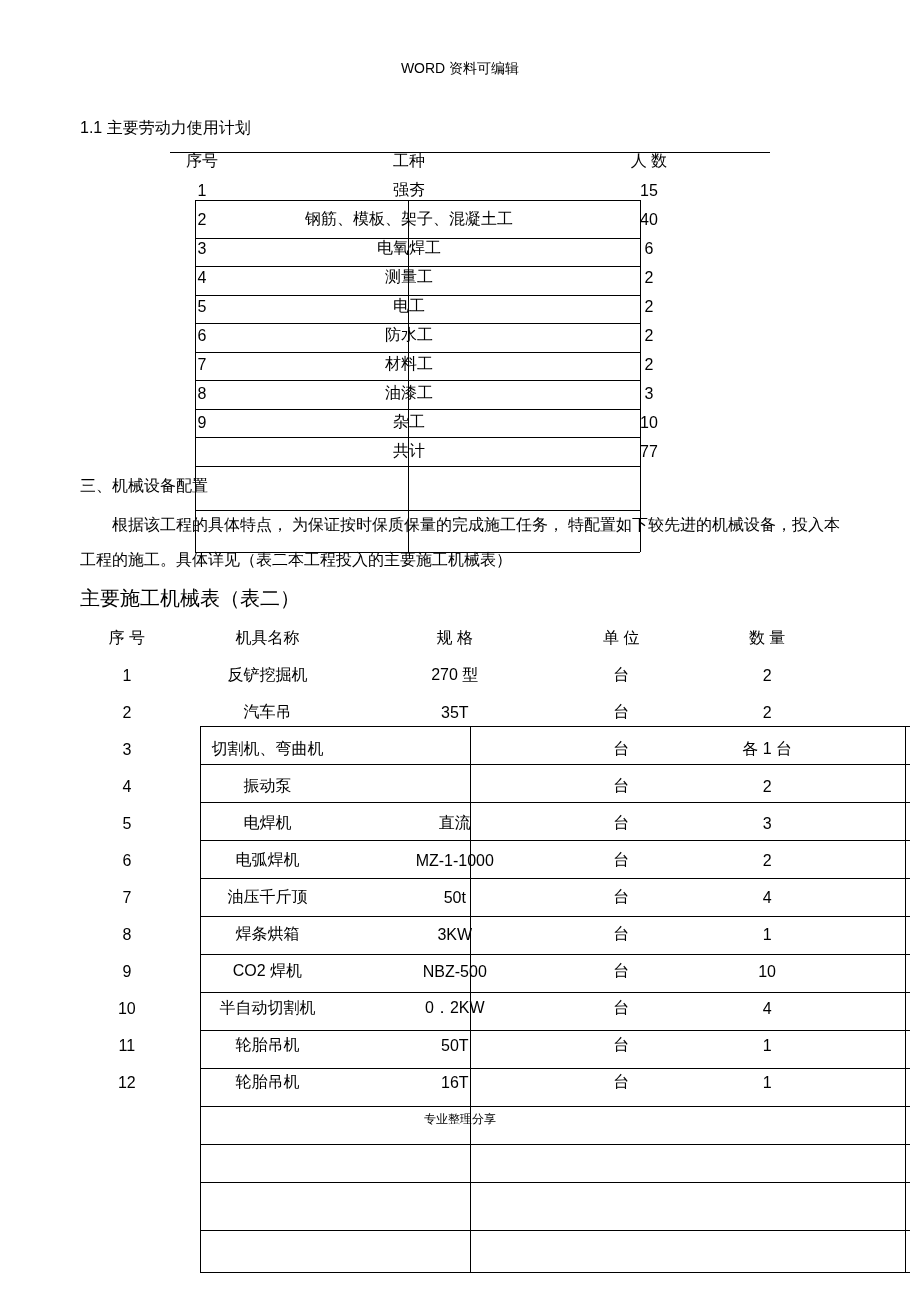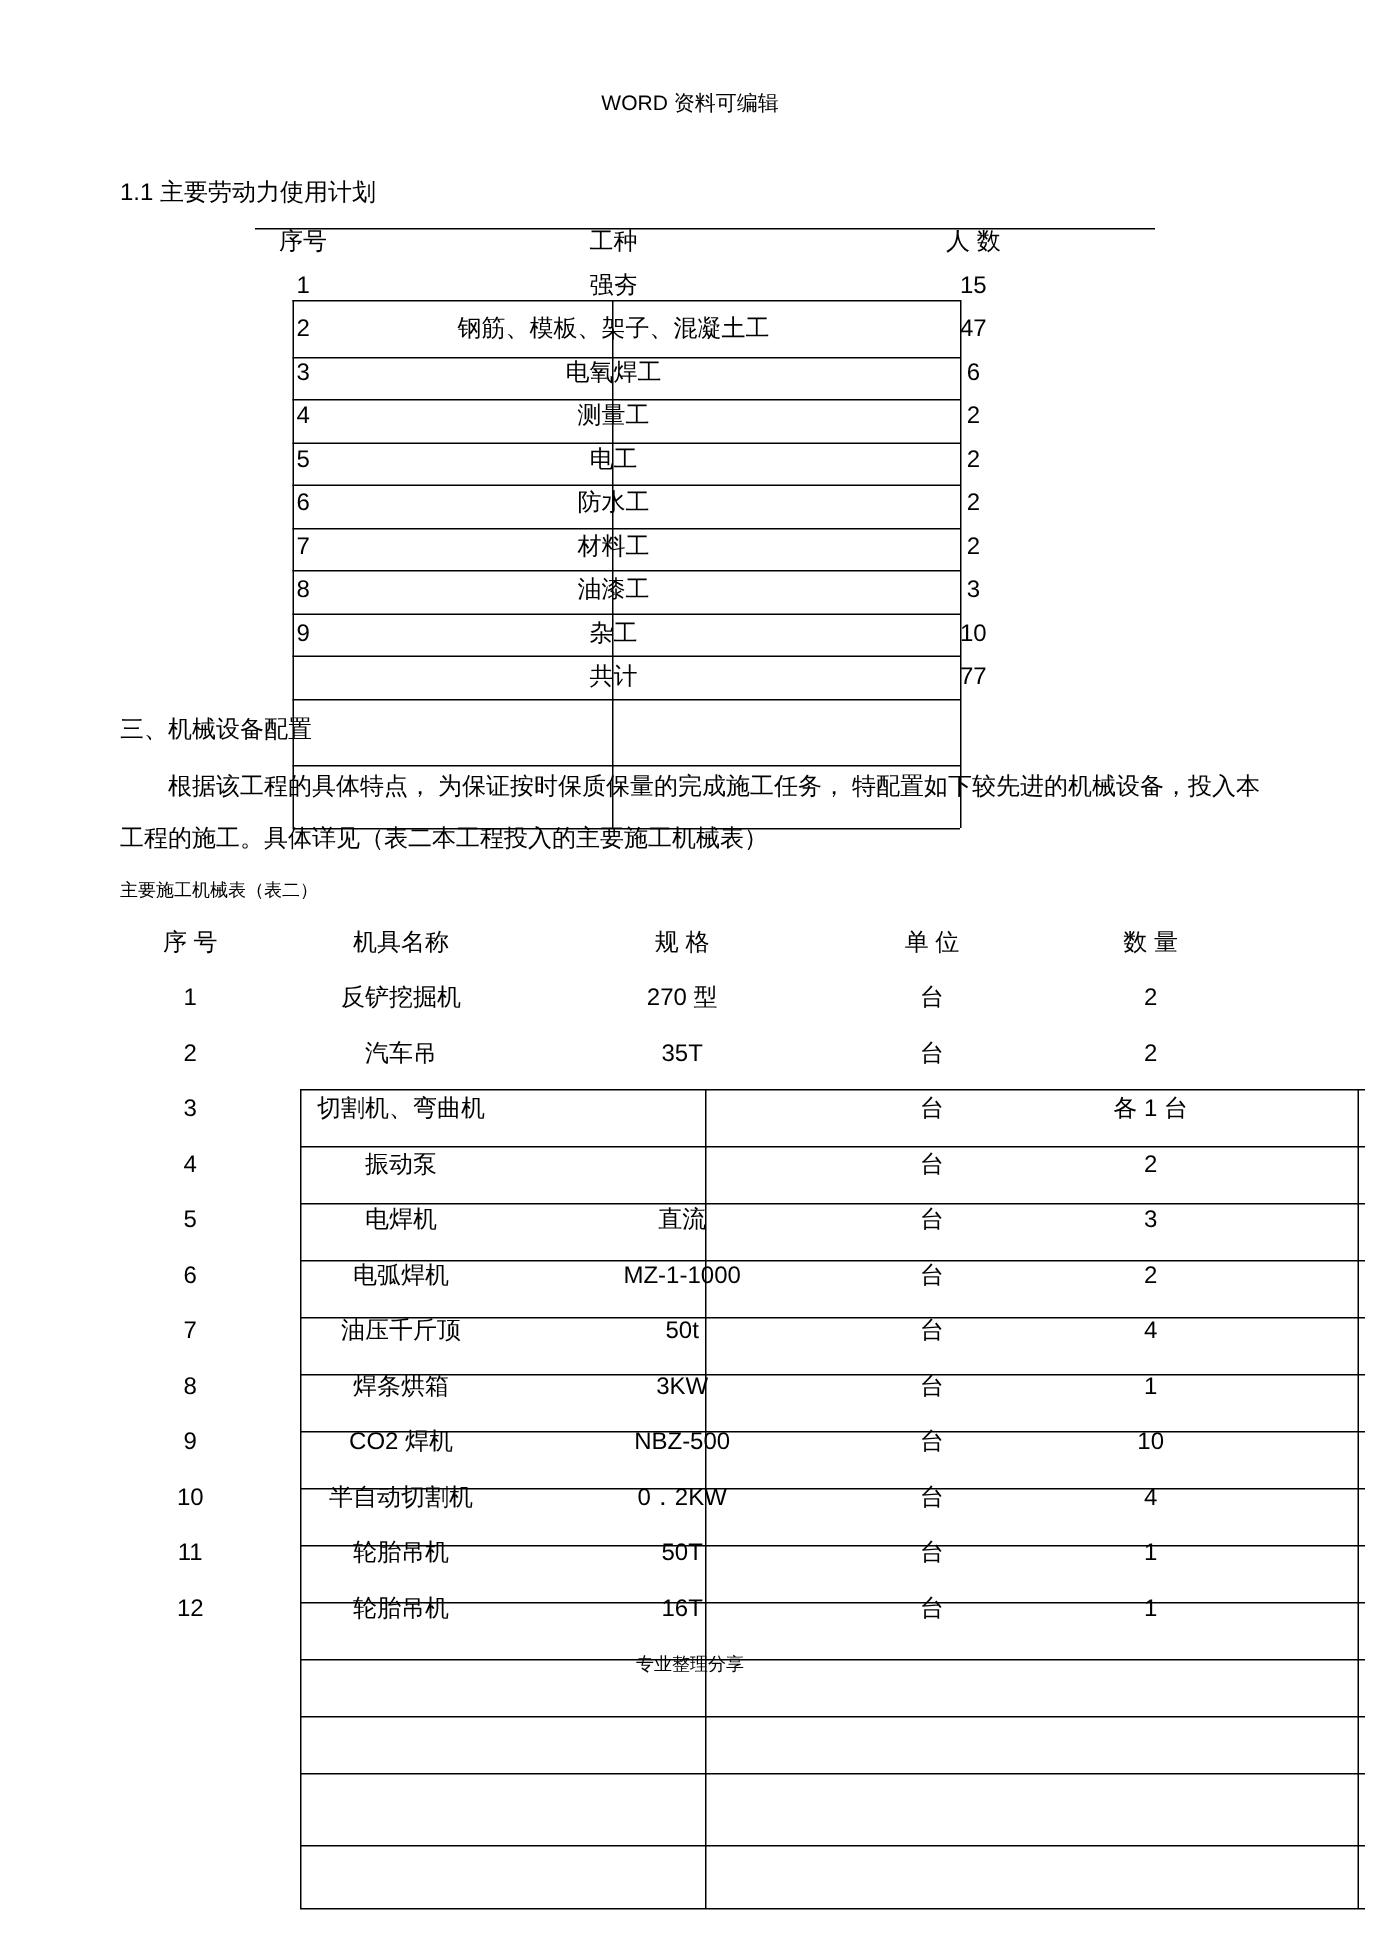--- a/index.html
+++ b/index.html
@@ -31,21 +31,21 @@
       font-size: 16px;
       margin: 10px 0;
     }
     .paragraph {
       font-size: 16px;
       line-height: 2.2;
       text-indent: 2em;
       margin: 8px 0;
     }
     .subtitle {
-      font-size: 12px;
+      font-size: 20px;
       margin: 8px 0;
       font-family: Liberation Serif, serif;
     }
     table.labor {
       border-collapse: collapse;
       margin-left: 60px;
       width: 600px;
     }
     table.labor td, table.labor th {
       text-align: center;
@@ -155,21 +155,21 @@
   </thead>
   <tbody id="labor-body">
       <tr>
         <td>1</td>
         <td>强夯</td>
         <td>15</td>
       </tr>
       <tr>
         <td>2</td>
         <td>钢筋、模板、架子、混凝土工</td>
-        <td>47</td>
+        <td>40</td>
       </tr>
       <tr>
         <td>3</td>
         <td>电氧焊工</td>
         <td>6</td>
       </tr>
       <tr>
         <td>4</td>
         <td>测量工</td>
         <td>2</td>

